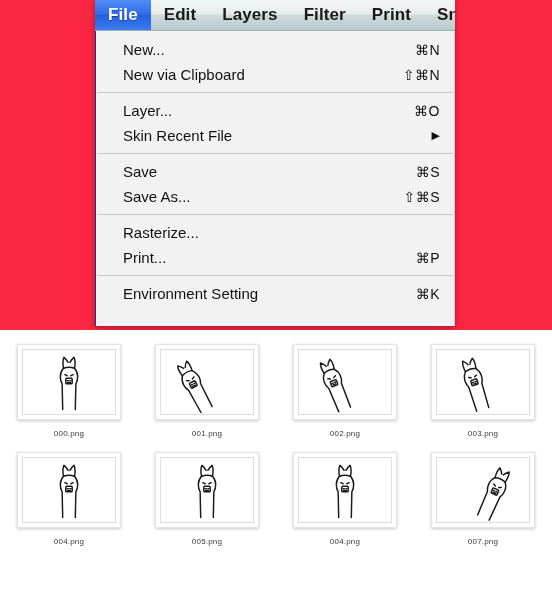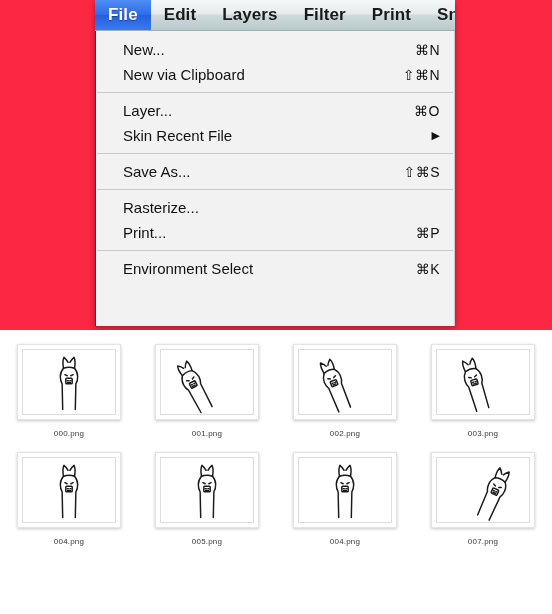--- a/index.html
+++ b/index.html
@@ -207,39 +207,43 @@
         <span class="mshort">⌘O</span>
       </div>
       <div class="menu-row">
         <span class="mlabel">Skin Recent File</span>
         <span class="marrow">▶</span>
       </div>
 
       <div class="menu-sep"></div>
 
       <div class="menu-row">
+        <span class="mlabel">Save</span>
+        <span class="mshort">⌘S</span>
+      </div>
+      <div class="menu-row">
         <span class="mlabel">Save As...</span>
         <span class="mshort">⇧⌘S</span>
       </div>
 
       <div class="menu-sep"></div>
 
       <div class="menu-row">
         <span class="mlabel">Rasterize...</span>
         <span class="mshort"></span>
       </div>
       <div class="menu-row">
         <span class="mlabel">Print...</span>
         <span class="mshort">⌘P</span>
       </div>
 
       <div class="menu-sep"></div>
 
       <div class="menu-row">
-        <span class="mlabel">Environment Select</span>
+        <span class="mlabel">Environment Setting</span>
         <span class="mshort">⌘K</span>
       </div>
 
     </div>
   </div>
 </div>
 
 <div id="files-panel">
 
   <div class="files-row">

